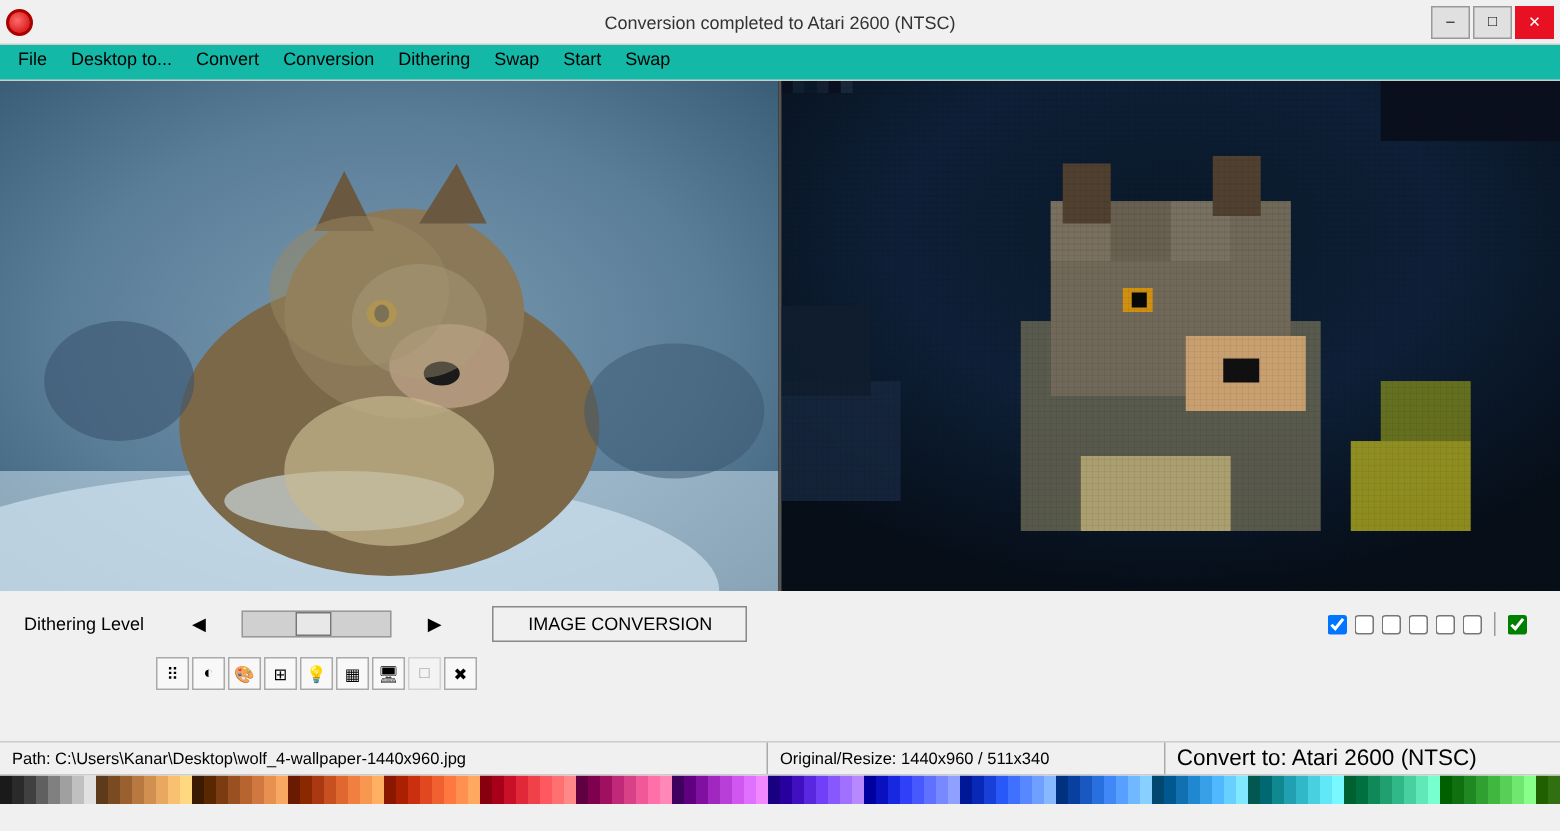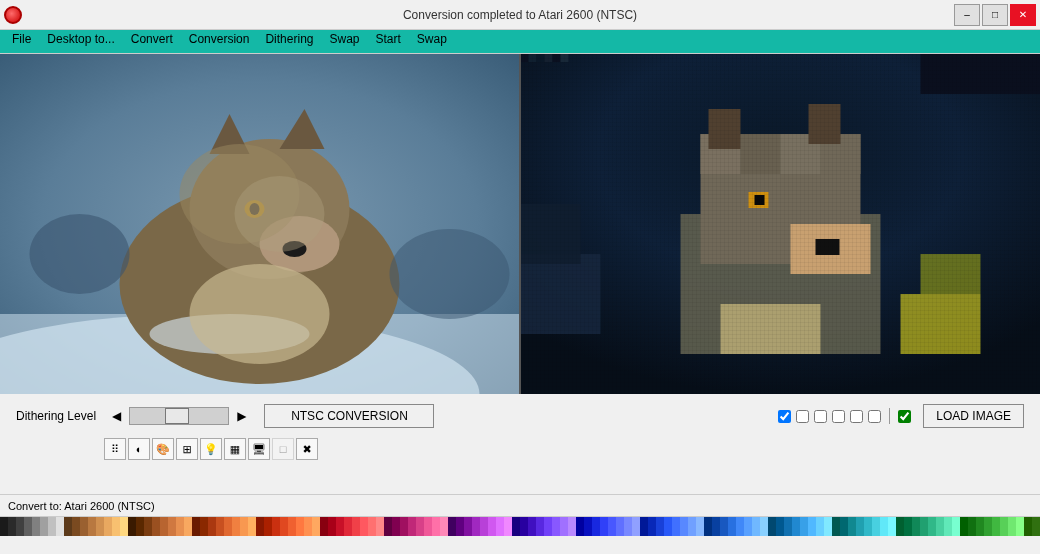--- a/index.html
+++ b/index.html
@@ -154,21 +154,21 @@
         transparent 0px, transparent 3px,
         rgba(0,0,0,0.05) 3px, rgba(0,0,0,0.05) 4px
       );
       pointer-events: none;
     }
 
     #controls-row-top {
       display: flex;
       width: 100%;
       padding: 4px 8px;
-      gap: 6px;
+      gap: 22px;
       align-items: center;
     }
     #controls-row-bottom {
       display: flex;
       width: 100%;
       padding: 2px 8px;
       gap: 4px;
       align-items: center;
     }
   </style>
@@ -302,56 +302,57 @@
 <div id="controls-area">
   <div id="controls-row-top">
 
     <span style="font-size:12px;min-width:88px;">Dithering Level</span>
     <span style="font-size:12px;cursor:pointer;padding:0 2px;">◀</span>
     <div style="width:100px;height:18px;background:#d0d0d0;border:1px solid #999;position:relative;cursor:pointer;">
       <div style="width:24px;height:16px;background:#e8e8e8;border:1px solid #777;position:absolute;left:35px;top:0;cursor:ew-resize;"></div>
     </div>
     <span style="font-size:12px;cursor:pointer;padding:0 2px;">▶</span>
 
-    <button id="start-btn" style="margin-left:10px;padding:4px 20px;font-size:12px;border:1px solid #888;background:#f0f0f0;cursor:pointer;min-width:170px;">NTSC CONVERSION</button>
+    <button id="start-btn" style="margin-left:10px;padding:4px 20px;font-size:12px;border:1px solid #888;background:#f0f0f0;cursor:pointer;min-width:170px;">IMAGE CONVERSION</button>
 
     <div style="flex:1;"></div>
 
     <div id="checkboxes-row" style="display:flex;align-items:center;gap:5px;margin-right:6px;">
       <input type="checkbox" checked="" style="">
       <input type="checkbox" style="">
       <input type="checkbox" style="">
       <input type="checkbox" style="">
       <input type="checkbox" style="">
       <input type="checkbox" style="">
       <span style="width:1px;height:16px;background:#999;margin:0 3px;display:inline-block;"></span>
       <input type="checkbox" checked="" style="accent-color: green;">
     </div>
 
-    <button class="action-btn">LOAD IMAGE</button>
   </div>
 
   <div id="controls-row-bottom">
 
     <div style="display:flex;align-items:center;gap:2px;margin-left:88px;">
       <div class="icon-btn" title="Dither pattern">⠿</div>
       <div class="icon-btn" title="Halftone">◐</div>
       <div class="icon-btn" title="Palette">🎨</div>
       <div class="icon-btn" title="Grid">⊞</div>
       <div class="icon-btn" title="Auto">💡</div>
       <div class="icon-btn" title="Hardware">▦</div>
       <div class="icon-btn" title="Preview">🖥</div>
       <div class="icon-btn disabled" title="Disabled">□</div>
       <div class="icon-btn" title="Reset">✖</div>
     </div>
   </div>
 </div>
 
 <div id="statusbar">
-  <div class="status-segment" style="flex:1;font-size:11px;">Convert to:  Atari 2600 (NTSC)</div>
+  <div class="status-segment" style="flex:2;font-size:11px;">Path: C:\Users\Kanar\Desktop\wolf_4-wallpaper-1440x960.jpg</div>
+  <div class="status-segment" style="flex:1;font-size:11px;">Original/Resize:  1440x960 / 511x340</div>
+  <div class="status-segment" style="flex:1;font-size:15px;">Convert to:  Atari 2600 (NTSC)</div>
 </div>
 
 <div id="palette-bar">
 <div class="palette-color" title="#1a1a1a" style="background-color: rgb(26, 26, 26);"></div>
     <div class="palette-color" title="#2a2a2a" style="background-color: rgb(42, 42, 42);"></div>
     <div class="palette-color" title="#404040" style="background-color: rgb(64, 64, 64);"></div>
     <div class="palette-color" title="#606060" style="background-color: rgb(96, 96, 96);"></div>
     <div class="palette-color" title="#808080" style="background-color: rgb(128, 128, 128);"></div>
     <div class="palette-color" title="#a0a0a0" style="background-color: rgb(160, 160, 160);"></div>
     <div class="palette-color" title="#c0c0c0" style="background-color: rgb(192, 192, 192);"></div>

